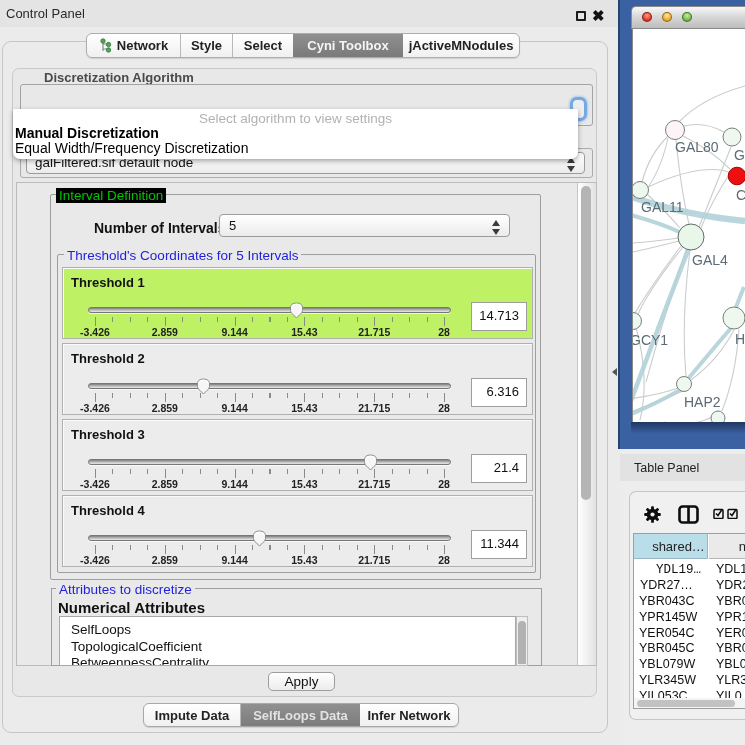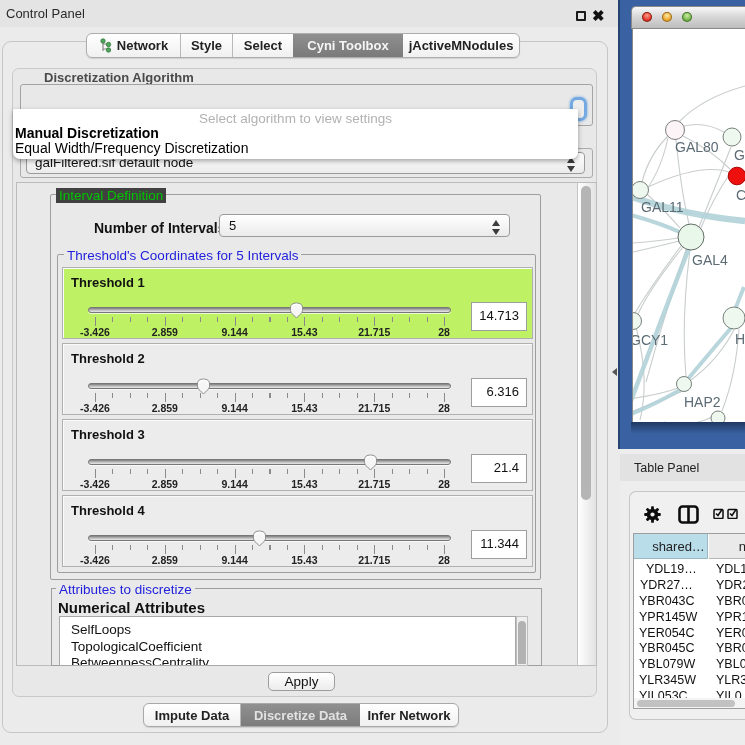--- a/index.html
+++ b/index.html
@@ -49,21 +49,21 @@
   <div style="position:absolute;left:2px;top:16px;font-size:14px;font-weight:bold;color:#000;">Manual Discretization</div>
   <div style="position:absolute;left:2px;top:31px;font-size:14px;color:#000;">Equal Width/Frequency Discretization</div>
 </div>
 
 <div class="abs" style="left:16px;top:182px;width:581px;height:484px;border:1px solid #bcbcbc;background:#e9e9e9;"></div>
 
 <div class="abs" style="left:577px;top:183px;width:19px;height:482px;background:linear-gradient(to right,#ffffff,#e2e2e2);border-left:1px solid #c4c4c4;"></div>
 <div class="abs" style="left:581px;top:186px;width:10px;height:314px;background:#b5b5b5;border-radius:5px;"></div>
 
 <div class="abs" style="left:50px;top:194px;width:491px;height:386px;border:1px solid #9e9e9e;border-radius:2px;"></div>
-<div class="abs" style="left:56px;top:188px;font-size:13.5px;color:#00c400;background:#404040;padding:0 3px;">Interval Definition</div>
+<div class="abs" style="left:56px;top:188px;font-size:13.5px;color:#00c400;background:#000000;padding:0 3px;">Interval Definition</div>
 
 <div class="abs" style="left:94px;top:220px;font-size:14px;font-weight:bold;color:#111;">Number of Intervals</div>
 <div class="abs" style="left:219px;top:214px;width:291px;height:23px;background:linear-gradient(#ffffff,#ebebeb);border:1px solid #9b9b9b;border-radius:4px;font-size:13px;color:#111;line-height:21px;padding-left:9px;">5
   <span style="position:absolute;right:9px;top:4.5px;width:0;height:0;border-left:4.5px solid transparent;border-right:4.5px solid transparent;border-bottom:6px solid #3c3c3c;"></span><span style="position:absolute;right:9px;top:13.5px;width:0;height:0;border-left:4.5px solid transparent;border-right:4.5px solid transparent;border-top:6px solid #3c3c3c;"></span>
 </div>
 
 <div class="abs" style="left:57px;top:254px;width:479px;height:319px;border:1px solid #9e9e9e;border-radius:2px;"></div>
 <div class="abs" style="left:64px;top:248px;font-size:13.5px;color:#2222dd;background:#e9e9e9;padding:0 3px;">Threshold's Coordinates for 5 Intervals</div>
 
 <div id="thresholds">
@@ -145,21 +145,21 @@
   <div style="margin:0 0 0 11px;line-height:16.5px;">TopologicalCoefficient</div>
   <div style="margin:0 0 0 11px;line-height:16.5px;">BetweennessCentrality</div>
 </div>
 <div class="abs" style="left:516px;top:616px;width:12px;height:50px;background:#efefef;border:1px solid #bdbdbd;"></div>
 <div class="abs" style="left:518px;top:621px;width:8px;height:43px;background:#b2b2b2;border-radius:4px 4px 0 0;"></div>
 
 <div class="abs" style="left:268px;top:671.5px;width:67px;height:19px;background:linear-gradient(#ffffff,#ececec);border:1px solid #9d9d9d;border-radius:5px;font-size:13.5px;color:#111;text-align:center;line-height:17px;">Apply</div>
 
 <div class="abs" style="left:143px;top:703px;width:316px;height:24px;background:linear-gradient(#ffffff,#f0f0f0);border:1px solid #a8a8a8;border-radius:6px;display:flex;overflow:hidden;box-shadow:0 1px 1px rgba(0,0,0,0.12);">
   <div style="flex:0 0 97px;display:flex;align-items:center;justify-content:center;font-size:13px;font-weight:600;color:#222;border-right:1px solid #b9b9b9;">Impute Data</div>
-  <div style="flex:0 0 119px;display:flex;align-items:center;justify-content:center;font-size:13px;font-weight:600;color:#e2e2e2;background:linear-gradient(#909090,#7c7c7c);">Discretize Data</div>
+  <div style="flex:0 0 119px;display:flex;align-items:center;justify-content:center;font-size:13px;font-weight:600;color:#e2e2e2;background:linear-gradient(#909090,#7c7c7c);">SelfLoops Data</div>
   <div style="flex:1;display:flex;align-items:center;justify-content:center;font-size:13px;font-weight:600;color:#222;">Infer Network</div>
 </div>
 
 <div class="abs" style="left:612px;top:368px;width:0;height:0;border-top:4px solid transparent;border-bottom:4px solid transparent;border-right:5px solid #555;"></div>
 
 <div class="abs" style="left:618px;top:0;width:127px;height:449px;background:#3a62a2;border-left:2px solid #26426f;"></div>
 
 <div class="abs" style="left:631px;top:6px;width:114px;height:23px;background:linear-gradient(#f8f8f8,#d8d8d8 45%,#bdbdbd);border:1px solid #8a8a8a;border-right:none;border-radius:5px 0 0 0;"></div>
 <div class="abs" style="left:642px;top:12px;width:10px;height:10px;border-radius:50%;background:radial-gradient(circle at 50% 32%,#ff9d8d,#e23c2e 62%,#b01d10);border:0.5px solid rgba(130,25,12,0.9);"></div>
 <div class="abs" style="left:662px;top:12px;width:10px;height:10px;border-radius:50%;background:radial-gradient(circle at 50% 32%,#ffeaa6,#eaa934 62%,#c08010);border:0.5px solid rgba(150,100,10,0.9);"></div>
@@ -253,21 +253,21 @@
 </svg>
 <svg class="abs" style="left:727px;top:508px;" width="12" height="11" viewBox="0 0 12 11">
   <rect x="1" y="1.5" width="9" height="9" rx="1" fill="none" stroke="#0d0d0d" stroke-width="1.5"></rect>
   <path d="M3 5.5 L5 7.5 L9 1.5" fill="none" stroke="#0d0d0d" stroke-width="1.5"></path>
 </svg>
 
 <div class="abs" style="left:633px;top:533px;width:112px;height:176px;background:#ffffff;border:1px solid #9e9e9e;border-right:none;overflow:hidden;">
   <div style="position:absolute;left:0;top:0;width:74px;height:25px;background:#b9dde9;border-right:1px solid #9bb7c0;border-bottom:1px solid #9bb7c0;font-size:13px;color:#222;text-align:center;text-indent:16px;line-height:25px;">shared…</div>
   <div style="position:absolute;left:75px;top:0;width:37px;height:25px;background:#eaeaea;border-bottom:1px solid #b5b5b5;font-size:13px;color:#222;text-align:right;line-height:25px;">n</div>
   <div id="rows" style="position:absolute;left:0;top:28px;width:112px;font-size:12.5px;color:#111;">
-      <div style="height:15.9px;line-height:15.9px;white-space:nowrap;"><span style="display:inline-block;width:70px;padding-left:12px;">YDL19…</span><span style="display:inline-block;padding-left:12px;">YDL1</span></div>
+      <div style="height:15.9px;line-height:15.9px;white-space:nowrap;"><span style="display:inline-block;width:70px;padding-left:22px;font-family:Liberation Mono, monospace;">YDL19…</span><span style="display:inline-block;padding-left:12px;">YDL1</span></div>
       <div style="height:15.9px;line-height:15.9px;white-space:nowrap;"><span style="display:inline-block;width:70px;padding-left:6px;">YDR27…</span><span style="display:inline-block;padding-left:12px;">YDR2</span></div>
       <div style="height:15.9px;line-height:15.9px;white-space:nowrap;"><span style="display:inline-block;width:70px;padding-left:5px;">YBR043C</span><span style="display:inline-block;padding-left:12px;">YBR0</span></div>
       <div style="height:15.9px;line-height:15.9px;white-space:nowrap;"><span style="display:inline-block;width:70px;padding-left:5px;">YPR145W</span><span style="display:inline-block;padding-left:12px;">YPR1</span></div>
       <div style="height:15.9px;line-height:15.9px;white-space:nowrap;"><span style="display:inline-block;width:70px;padding-left:5px;">YER054C</span><span style="display:inline-block;padding-left:12px;">YER0</span></div>
       <div style="height:15.9px;line-height:15.9px;white-space:nowrap;"><span style="display:inline-block;width:70px;padding-left:5px;">YBR045C</span><span style="display:inline-block;padding-left:12px;">YBR0</span></div>
       <div style="height:15.9px;line-height:15.9px;white-space:nowrap;"><span style="display:inline-block;width:70px;padding-left:5px;">YBL079W</span><span style="display:inline-block;padding-left:12px;">YBL0</span></div>
       <div style="height:15.9px;line-height:15.9px;white-space:nowrap;"><span style="display:inline-block;width:70px;padding-left:5px;">YLR345W</span><span style="display:inline-block;padding-left:12px;">YLR3</span></div>
       <div style="height:15.9px;line-height:15.9px;white-space:nowrap;"><span style="display:inline-block;width:70px;padding-left:5px;">YIL053C</span><span style="display:inline-block;padding-left:12px;">YIL0</span></div>
     </div>
 </div>

